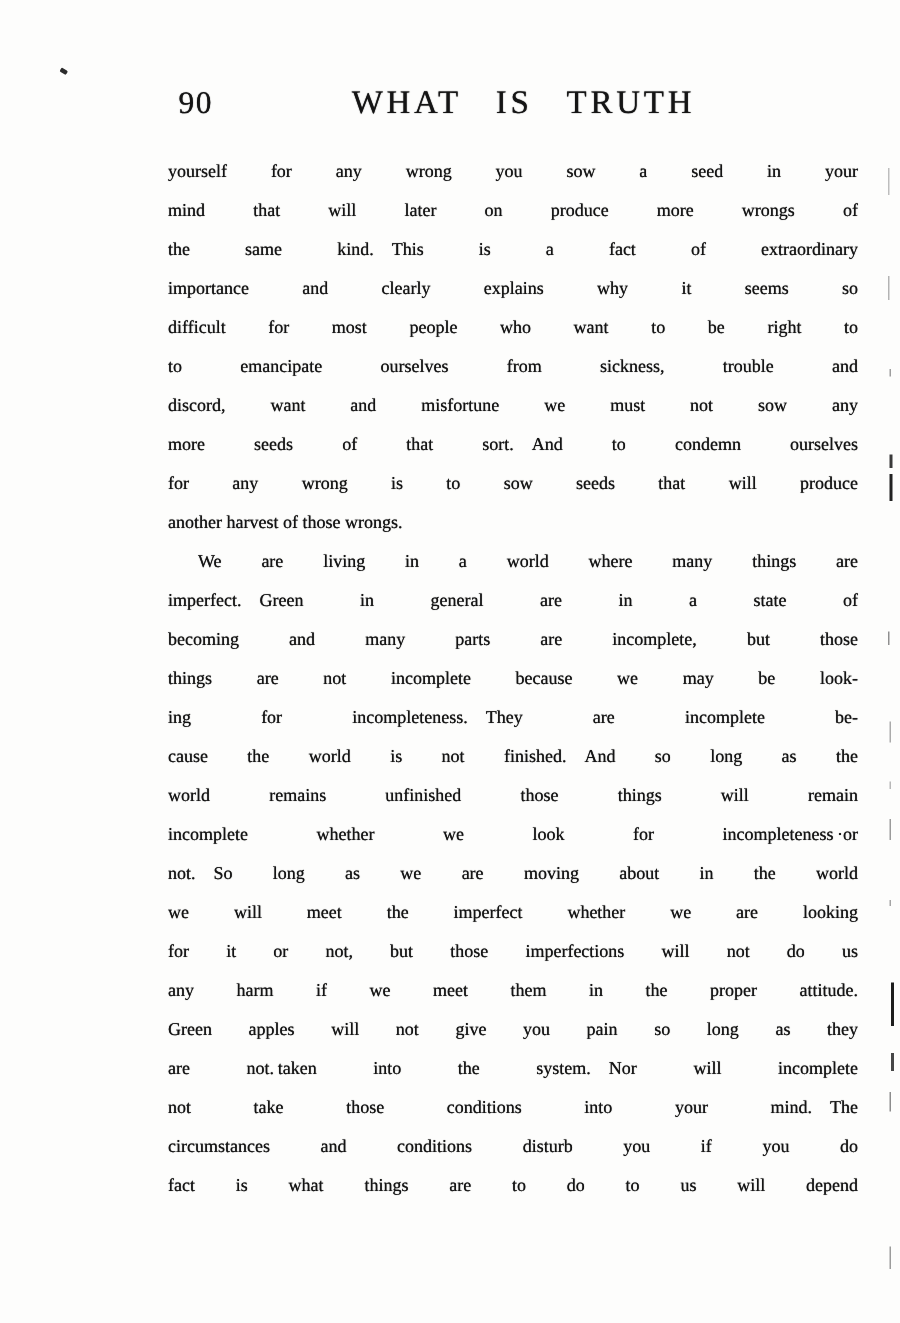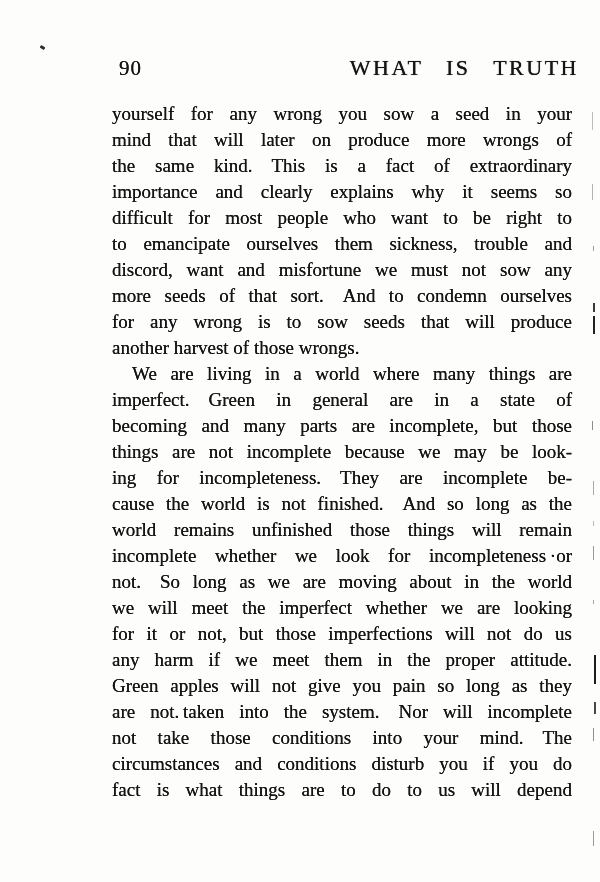--- a/index.html
+++ b/index.html
@@ -33,36 +33,36 @@
     top: 1px;
     font-size: 21px;
     letter-spacing: 1px;
     text-shadow: 0 0 0.6px currentColor;
   }
   .running-title {
     position: absolute;
     left: 0;
     right: 0;
     top: 0;
-    text-align: right;
+    text-align: center;
     font-size: 22px;
     letter-spacing: 2.5px;
     word-spacing: 15px;
     text-shadow: 0 0 0.7px currentColor;
     white-space: nowrap;
   }
   
   .text-block {
     position: absolute;
     top: 101px;
     left: 112px;
     width: 460px;
   }
   .line {
-    font-size: 19px;
+    font-size: 12px;
     line-height: 26px;
     height: 26px;
     text-align: justify;
     text-align-last: justify;
     white-space: nowrap;
     text-shadow: 0 0 0.5px currentColor;
   }
   .line.no-just {
     text-align: center;
     text-align-last: left;
@@ -97,21 +97,21 @@
     <span class="page-number">90</span>
     <span class="running-title">WHAT IS TRUTH</span>
   </div>
 
   <div class="text-block">
       <div class="line">yourself for any wrong you sow a seed in your</div>
       <div class="line">mind that will later on produce more wrongs of</div>
       <div class="line">the same kind. This is a fact of extraordinary</div>
       <div class="line">importance and clearly explains why it seems so</div>
       <div class="line">difficult for most people who want to be right to</div>
-      <div class="line">to emancipate ourselves them sickness, trouble and</div>
+      <div class="line">to emancipate ourselves from sickness, trouble and</div>
       <div class="line">discord, want and misfortune we must not sow any</div>
       <div class="line">more seeds of that sort. And to condemn ourselves</div>
       <div class="line">for any wrong is to sow seeds that will produce</div>
       <div class="line no-just">another harvest of those wrongs.</div>
       <div class="line indent">We are living in a world where many things are</div>
       <div class="line">imperfect. Green in general are in a state of</div>
       <div class="line">becoming and many parts are incomplete, but those</div>
       <div class="line">things are not incomplete because we may be look-</div>
       <div class="line">ing for incompleteness. They are incomplete be-</div>
       <div class="line">cause the world is not finished. And so long as the</div>

